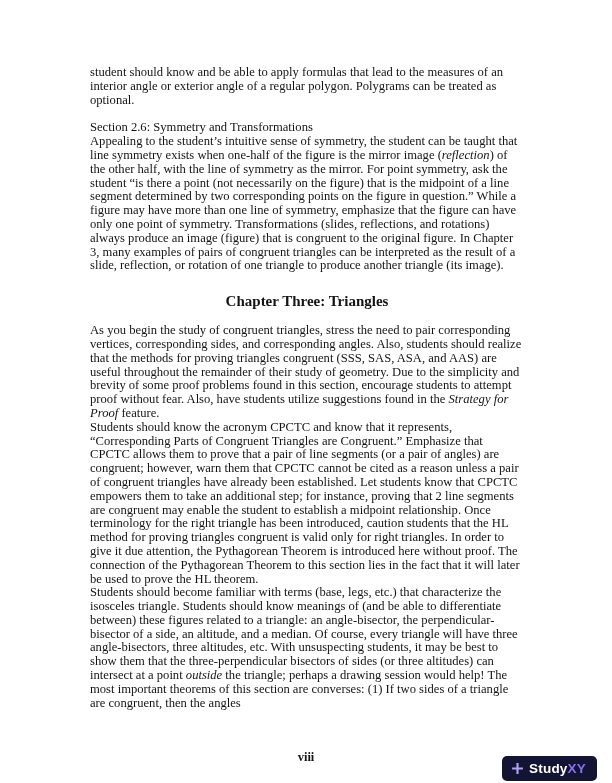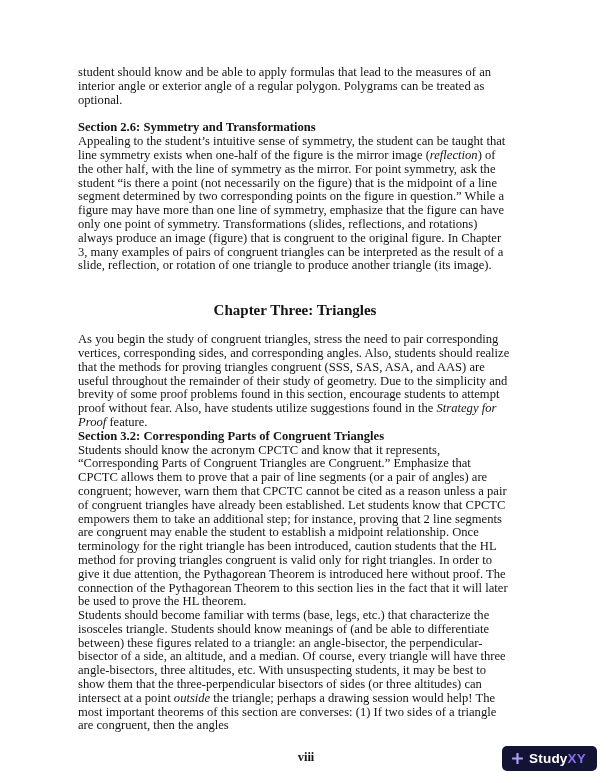--- a/index.html
+++ b/index.html
@@ -6,56 +6,56 @@
   html, body { width: 612px; height: 783px; }
   body {
     background: #ffffff;
     color: #141414;
     font-family: "Liberation Serif", serif;
     position: relative;
     overflow: hidden;
   }
   .page-content {
     position: absolute;
-    left: 78px;
+    left: 90px;
     top: 66px;
     width: 434px;
     font-size: 12.6px;
     line-height: 13.8px;
     text-align: left;
   }
   .para { margin: 0; }
   .section-heading {
-    font-weight: bold;
+    font-weight: normal;
     margin: 0;
   }
   .section-heading.space-above { margin-top: 14px; }
   .chapter-heading {
     text-align: center;
     font-weight: bold;
     font-size: 15px;
     line-height: 17px;
-    margin-top: 29px;
+    margin-top: 20px;
     margin-bottom: 14px;
   }
   em { }
   .page-number {
     position: absolute;
     bottom: 18px;
     left: 0;
     width: 100%;
     text-align: center;
     font-weight: bold;
     font-size: 12.5px;
     font-family: "Liberation Serif", serif;
   }
   .brand-logo {
     position: absolute;
     right: 15px;
-    bottom: 12px;
+    bottom: 2px;
     height: 25px;
     background: #131334;
     border-radius: 5px;
     padding: 0 11px 0 9px;
     display: flex;
     align-items: center;
     gap: 5px;
     font-family: "Liberation Sans", sans-serif;
     font-weight: bold;
     font-size: 13.5px;
@@ -72,21 +72,20 @@
 
   <p class="para"><span>student should know and be able to apply formulas that lead to the measures of an interior angle or exterior angle of a regular polygon. Polygrams can be treated as optional.</span></p>
 
   <p class="section-heading space-above">Section 2.6: Symmetry and Transformations</p>
   <p class="para"><span>Appealing to the student’s intuitive sense of symmetry, the student can be taught that line symmetry exists when one-half of the figure is the mirror image (</span><em>reflection</em><span>) of the other half, with the line of symmetry as the mirror. For point symmetry, ask the student “is there a point (not necessarily on the figure) that is the midpoint of a line segment determined by two corresponding points on the figure in question.” While a figure may have more than one line of symmetry, emphasize that the figure can have only one point of symmetry. Transformations (slides, reflections, and rotations) always produce an image (figure) that is congruent to the original figure. In Chapter 3, many examples of pairs of congruent triangles can be interpreted as the result of a slide, reflection, or rotation of one triangle to produce another triangle (its image).</span></p>
 
   <h1 class="chapter-heading">Chapter Three: Triangles</h1>
 
   <p class="para"><span>As you begin the study of congruent triangles, stress the need to pair corresponding vertices, corresponding sides, and corresponding angles. Also, students should realize that the methods for proving triangles congruent (SSS, SAS, ASA, and AAS) are useful throughout the remainder of their study of geometry. Due to the simplicity and brevity of some proof problems found in this section, encourage students to attempt proof without fear. Also, have students utilize suggestions found in the </span><em>Strategy for Proof</em><span> feature.</span></p>
 
-  <p class="section-heading">Section 3.2: Corresponding Parts of Congruent Triangles</p>
   <p class="para"><span>Students should know the acronym CPCTC and know that it represents, “Corresponding Parts of Congruent Triangles are Congruent.” Emphasize that CPCTC allows them to prove that a pair of line segments (or a pair of angles) are congruent; however, warn them that CPCTC cannot be cited as a reason unless a pair of congruent triangles have already been established. Let students know that CPCTC empowers them to take an additional step; for instance, proving that 2 line segments are congruent may enable the student to establish a midpoint relationship. Once terminology for the right triangle has been introduced, caution students that the HL method for proving triangles congruent is valid only for right triangles. In order to give it due attention, the Pythagorean Theorem is introduced here without proof. The connection of the Pythagorean Theorem to this section lies in the fact that it will later be used to prove the HL theorem.</span></p>
 
   <p class="para"><span>Students should become familiar with terms (base, legs, etc.) that characterize the isosceles triangle. Students should know meanings of (and be able to differentiate between) these figures related to a triangle: an angle-bisector, the perpendicular-bisector of a side, an altitude, and a median. Of course, every triangle will have three angle-bisectors, three altitudes, etc. With unsuspecting students, it may be best to show them that the three-perpendicular bisectors of sides (or three altitudes) can intersect at a point </span><em>outside</em><span> the triangle; perhaps a drawing session would help! The most important theorems of this section are converses: (1) If two sides of a triangle are congruent, then the angles</span></p>
 
 </div>
 
 <div class="page-number">viii</div>
 
 <div class="brand-logo">
   <span class="logo-icon">

